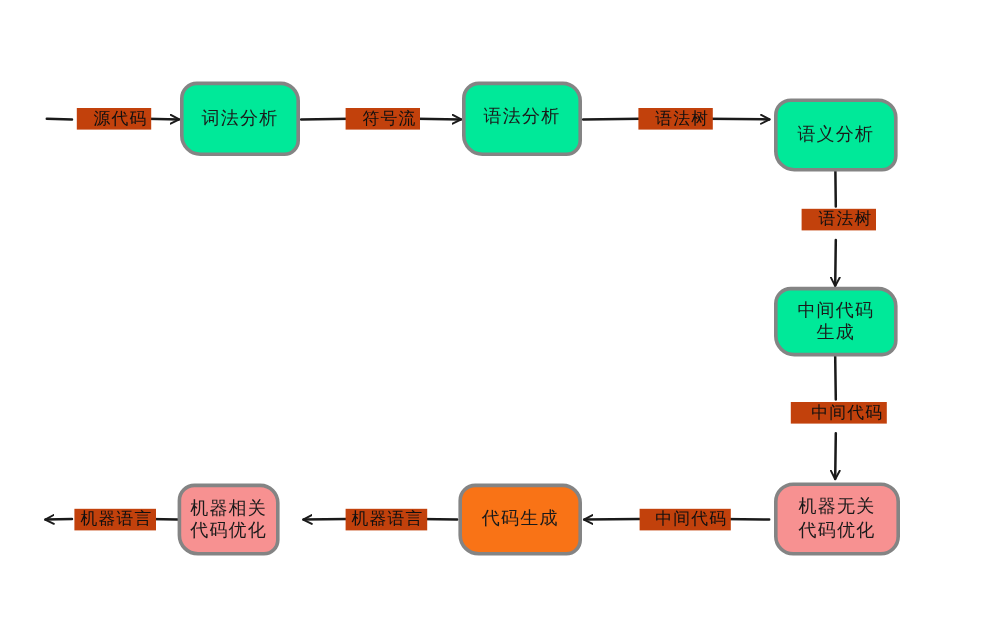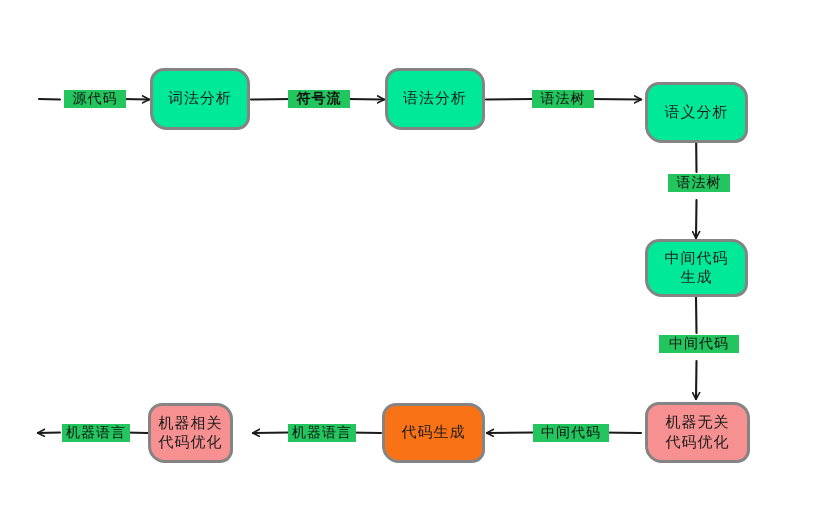--- a/index.html
+++ b/index.html
@@ -44,23 +44,23 @@
   .node.pink  { background: #f79191; }
   .node .line { display: block; white-space: nowrap; }
 
   .edge-label {
     position: absolute;
     z-index: 4;
     color: #101010;
     font-size: 14px;
     letter-spacing: 1px;
     white-space: nowrap;
-    background: #22c55e;
+    background: #c2410c;
     padding: 0 3px;
-    text-align: center;
+    text-align: right;
   }
   .phase-label {
     position: absolute;
     z-index: 4;
     font-size: 25px;
     letter-spacing: 2px;
     white-space: nowrap;
     font-weight: 500;
   }
   .phase-front { color: #00e999; }
@@ -111,37 +111,37 @@
 
   <div class="node green" style="left: 645px; top: 68px; width: 103px; height: 61px; border-color: rgb(132, 132, 132); background: rgb(0, 233, 153); margin-top: 14px;">
     <span class="line">语义分析</span>
   </div>
 
   <div class="node green" style="left: 645px; top: 239px; width: 103px; height: 58px; border-color: rgb(132, 132, 132); background: rgb(0, 233, 153);">
     <span class="line">中间代码</span>
     <span class="line">生成</span>
   </div>
 
-  <div class="node pink" style="left: 645px; top: 402px; width: 105px; height: 61px; border-color: rgb(132, 132, 132); background: rgb(247, 145, 145);">
+  <div class="node pink" style="left: 645px; top: 402px; width: 105px; height: 61px; border-color: rgb(132, 132, 132); background: rgb(247, 145, 145); border-radius: 16px;">
     <span class="line">机器无关</span>
     <span class="line">代码优化</span>
   </div>
 
   <div class="node pink" style="left: 382px; top: 403px; width: 103px; height: 60px; border-color: rgb(132, 132, 132); background: #f97316;">
     <span class="line">代码生成</span>
   </div>
 
   <div class="node pink" style="left: 148px; top: 403px; width: 85px; height: 60px; border-color: rgb(132, 132, 132); background: rgb(247, 145, 145);">
     <span class="line">机器相关</span>
     <span class="line">代码优化</span>
   </div>
 
   <div class="edge-label" style="left:64px; top:90px; width:56px;">源代码</div>
 
-  <div class="edge-label" style="left:288px; top:90px; width:56px;font-weight:bold;">符号流</div>
+  <div class="edge-label" style="left:288px; top:90px; width:56px;">符号流</div>
 
   <div class="edge-label" style="left:532px; top:90px; width:56px;">语法树</div>
 
   <div class="edge-label" style="left:668px; top:174px; width:56px;">语法树</div>
 
   <div class="edge-label" style="left:659px; top:335px; width:74px;">中间代码</div>
 
   <div class="edge-label" style="left:533px; top:424px; width:70px;">中间代码</div>
 
   <div class="edge-label" style="left:288px; top:424px; width:62px;">机器语言</div>

